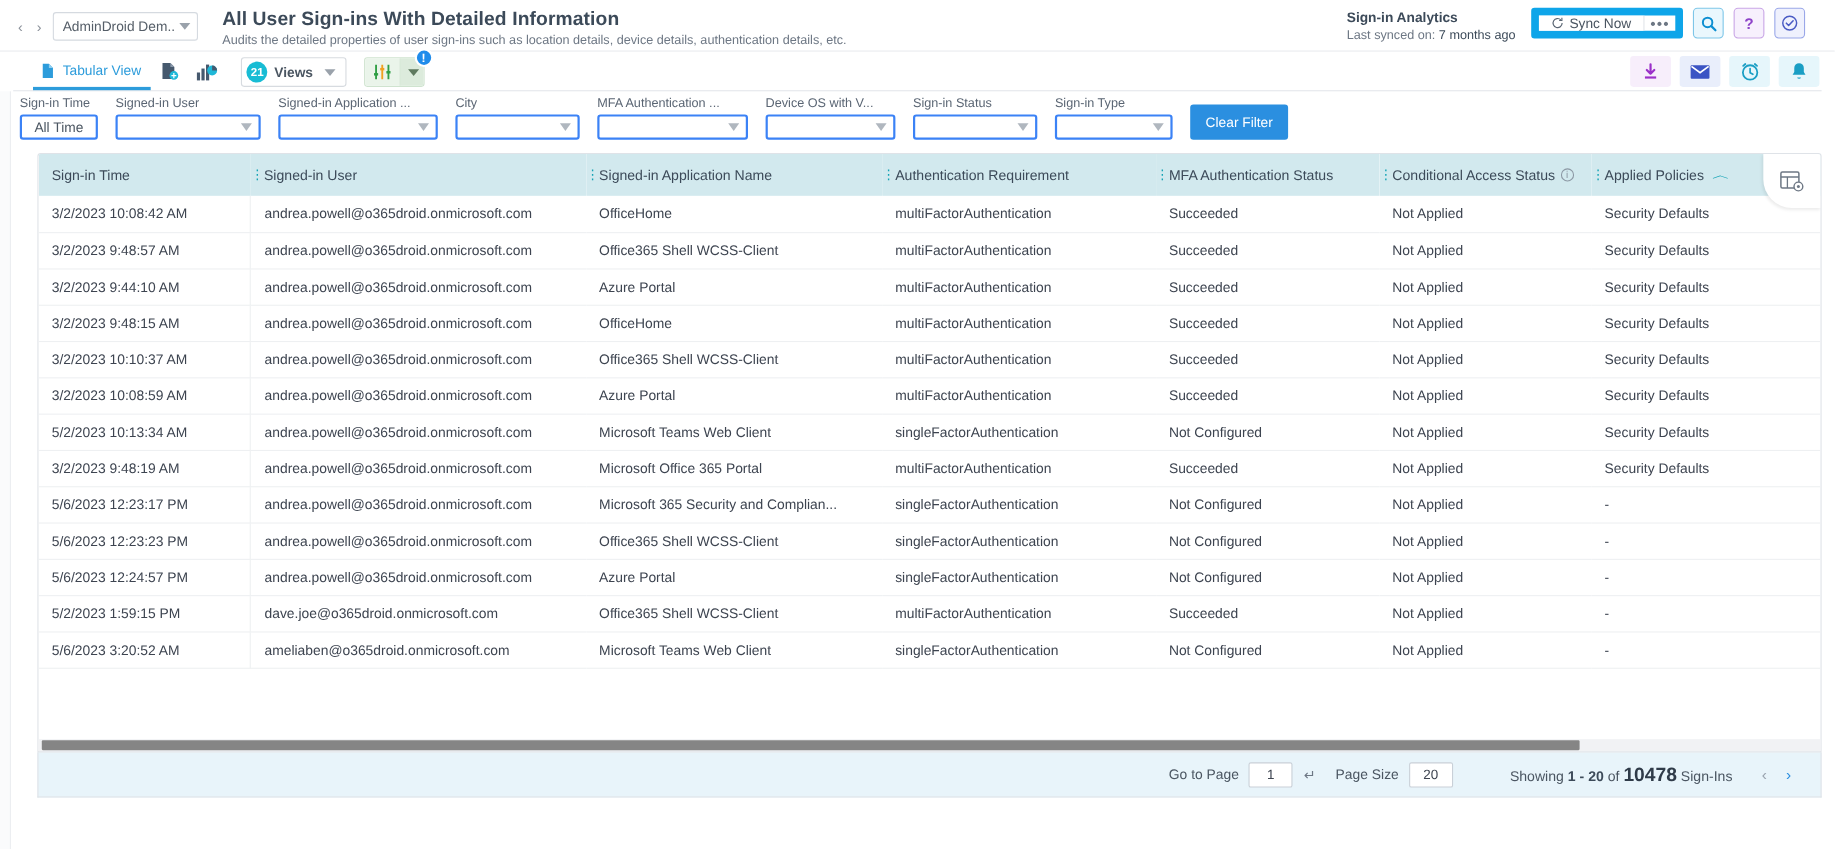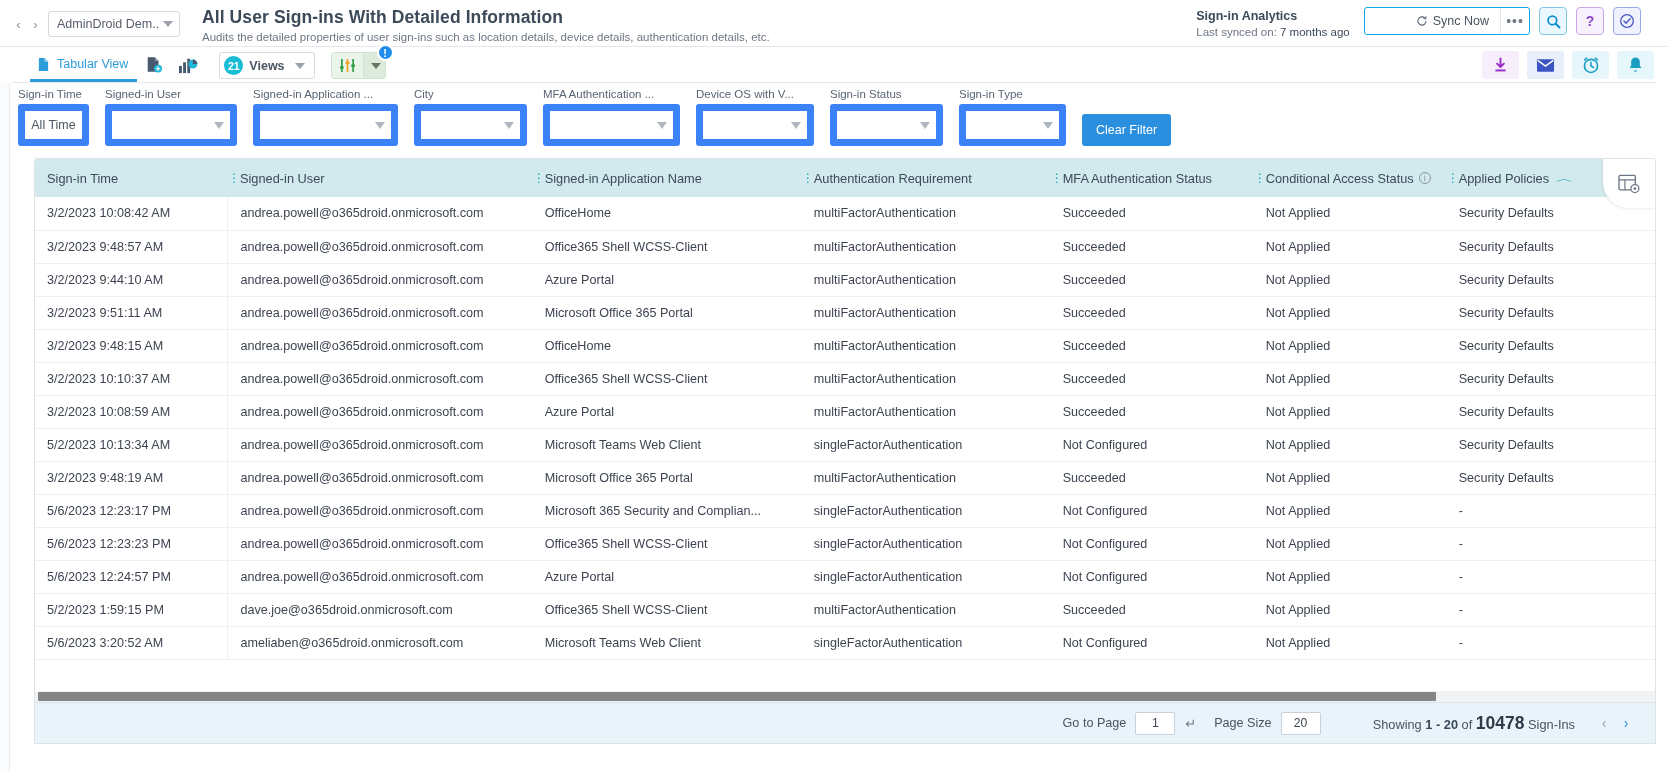--- a/index.html
+++ b/index.html
@@ -66,23 +66,22 @@
     position: absolute; right: 27px; top: 5px;
     display: flex; align-items: flex-start;
   }
   .sync-info { text-align: left; margin-right: 14px; padding-top: 3px;}
   .sync-title { font-size: 12.5px; color: #3c4a59; font-weight: 600; line-height: 16px;}
   .sync-sub { font-size: 11.5px; color: #6d7784; line-height: 16px; }
   .sync-sub b { color: #3c4a59; font-weight: 400; }
 
   .sync-group {
     display: flex; margin-top: 2px;
-    border: 1px solid #0ea5e9; border-radius: 3px; overflow: hidden; height: 28px;
+    border: 7px solid #0ea5e9; border-radius: 3px; overflow: hidden; height: 28px;
     background: #fff;
-    padding-left: 40px;
   }
   .sync-btn {
     display: flex; align-items: center; gap: 5px;
     padding: 0 11px; font-size: 12.5px; color: #4a5561;
     cursor: pointer; background: #fff;
   }
   .sync-more {
     width: 29px; display: flex; align-items: center; justify-content: center;
     border-left: 1px solid #e1e5ea; color: #6d7784; font-size: 14px; cursor: pointer;
     letter-spacing: 1px;
@@ -161,21 +160,21 @@
   .filterbar {
     display: flex; align-items: flex-end; gap: 0;
     padding: 4px 12px 8px 18px; background: #fff;
   }
   .filt-field { margin-right: 16px; }
   .filt-label {
     font-size: 11.5px; color: #5a6573; margin-bottom: 3px; line-height: 14px;
     white-space: nowrap; overflow: hidden;
   }
   .filt-input {
-    height: 42px; border: 7px solid #3b82f6; border-radius: 3px; background: #fff;
+    height: 23px; border: 2px solid #3b82f6; border-radius: 3px; background: #fff;
     display: flex; align-items: center; padding: 0 6px 0 9px;
     font-size: 12.5px; color: #4a5561; cursor: pointer;
   }
   .filt-input .txt { flex: 1; white-space: nowrap; overflow: hidden; }
   .tri-down {
     width: 0; height: 0; margin-left: 6px;
     border-left: 5px solid transparent;
     border-right: 5px solid transparent;
     border-top: 7px solid #b0b7bf;
   }
@@ -573,29 +572,20 @@
       <tr>
           <td class="col0">3/2/2023 9:44:10 AM</td>
           <td>andrea.powell@o365droid.onmicrosoft.com</td>
           <td>Azure Portal</td>
           <td>multiFactorAuthentication</td>
           <td>Succeeded</td>
           <td>Not Applied</td>
           <td>Security Defaults</td>
         </tr>
       <tr>
-          <td class="col0">3/2/2023 9:51:11 AM</td>
-          <td>andrea.powell@o365droid.onmicrosoft.com</td>
-          <td>Microsoft Office 365 Portal</td>
-          <td>multiFactorAuthentication</td>
-          <td>Succeeded</td>
-          <td>Not Applied</td>
-          <td>Security Defaults</td>
-        </tr>
-      <tr>
           <td class="col0">3/2/2023 9:48:15 AM</td>
           <td>andrea.powell@o365droid.onmicrosoft.com</td>
           <td>OfficeHome</td>
           <td>multiFactorAuthentication</td>
           <td>Succeeded</td>
           <td>Not Applied</td>
           <td>Security Defaults</td>
         </tr>
       <tr>
           <td class="col0">3/2/2023 10:10:37 AM</td>

